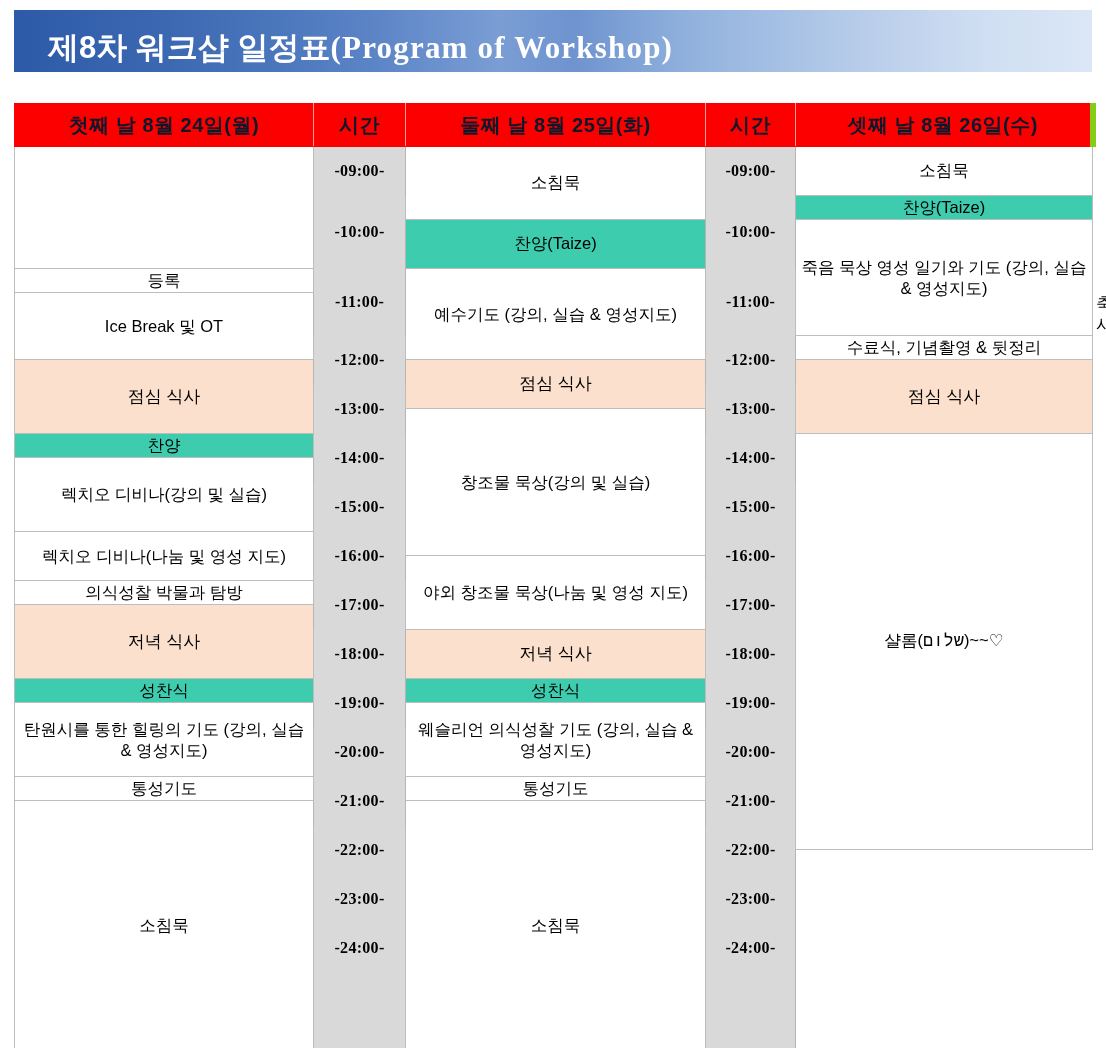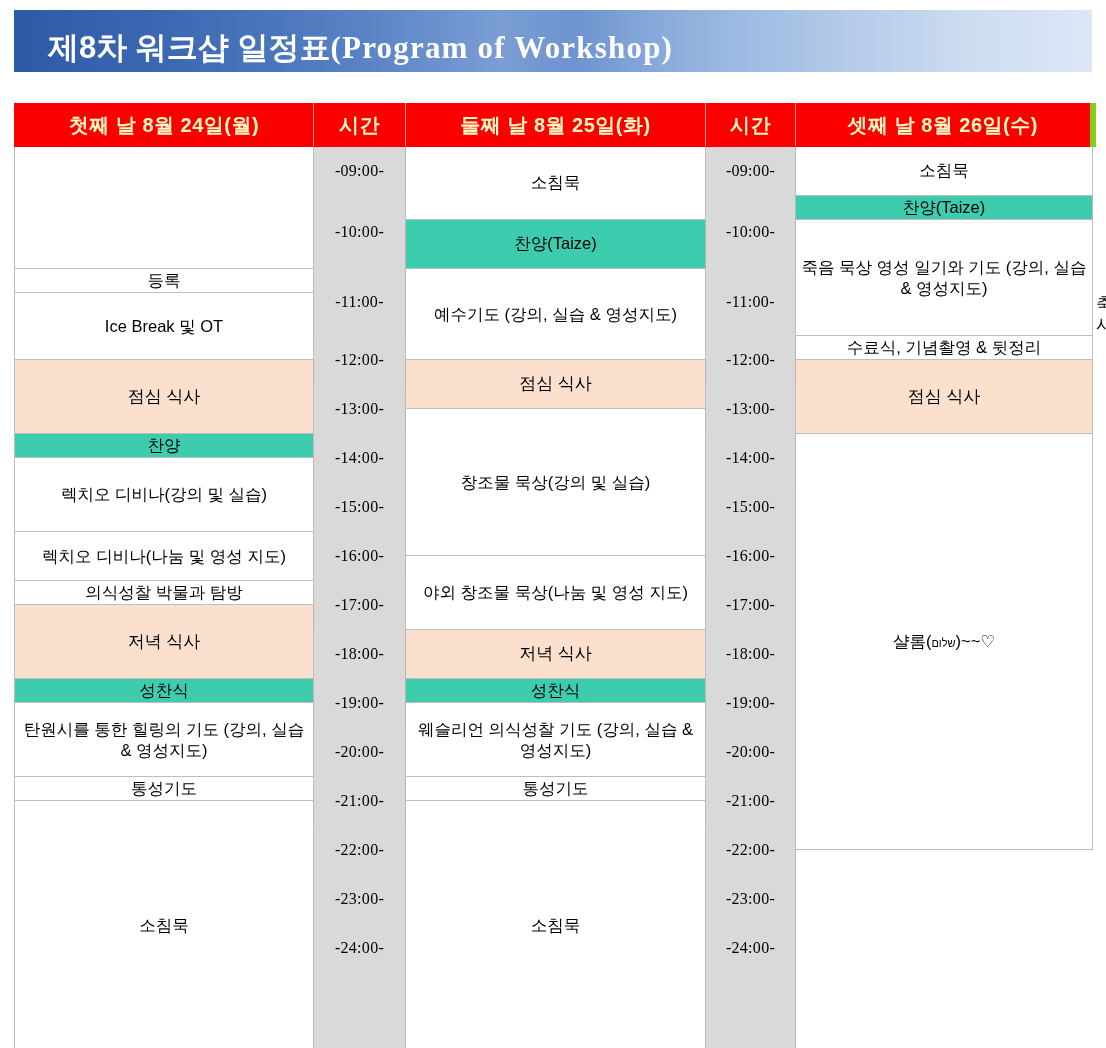--- a/index.html
+++ b/index.html
@@ -47,21 +47,21 @@
     table-layout: fixed;
   }
   .sched col.c-day1 { width: 299px; }
   .sched col.c-tm1  { width: 92px;  }
   .sched col.c-day2 { width: 300px; }
   .sched col.c-tm2  { width: 90px;  }
   .sched col.c-day3 { width: 297px; }
 
   .sched th {
     background: #fc0000;
-    color: #fef9c3;
+    color: #0f172a;
     font-size: 20px;
     font-weight: bold;
     height: 43px;
     padding: 0;
     text-align: center;
     letter-spacing: 0.5px;
     border: 1px solid #fc0000;
     border-right: 1px solid #ff9a9a;
   }
   .sched th:last-child { border-right: 6px solid #84cc16; }
@@ -79,29 +79,30 @@
   }
   td.tm {
     background: #d9d9d9;
     font-size: 16px;
     border-left: 1px solid #b5b5b5;
     border-right: 1px solid #b5b5b5;
     border-top: none;
     border-bottom: none;
     font-family: "Liberation Serif", "DejaVu Serif", serif;
     letter-spacing: 0.3px;
+    font-weight: bold;
   }
   td.meal  { background: #fbe0ce; }
   td.wship { background: #3dccae; }
   td.blank { background: #ffffff; }
   td.nob   { border-top: none; border-bottom: none; }
   td.big   { font-size: 17px; }
   .heb {
-    font-family: Liberation Sans, sans-serif;
-    font-size: 11px;
+    font-family: Liberation Mono, monospace;
+    font-size: 17px;
     direction: rtl;
     unicode-bidi: isolate;
   }
 </style>
 </head>
 <body>
 
 <div id="root">
 
   <div class="title-bar">

